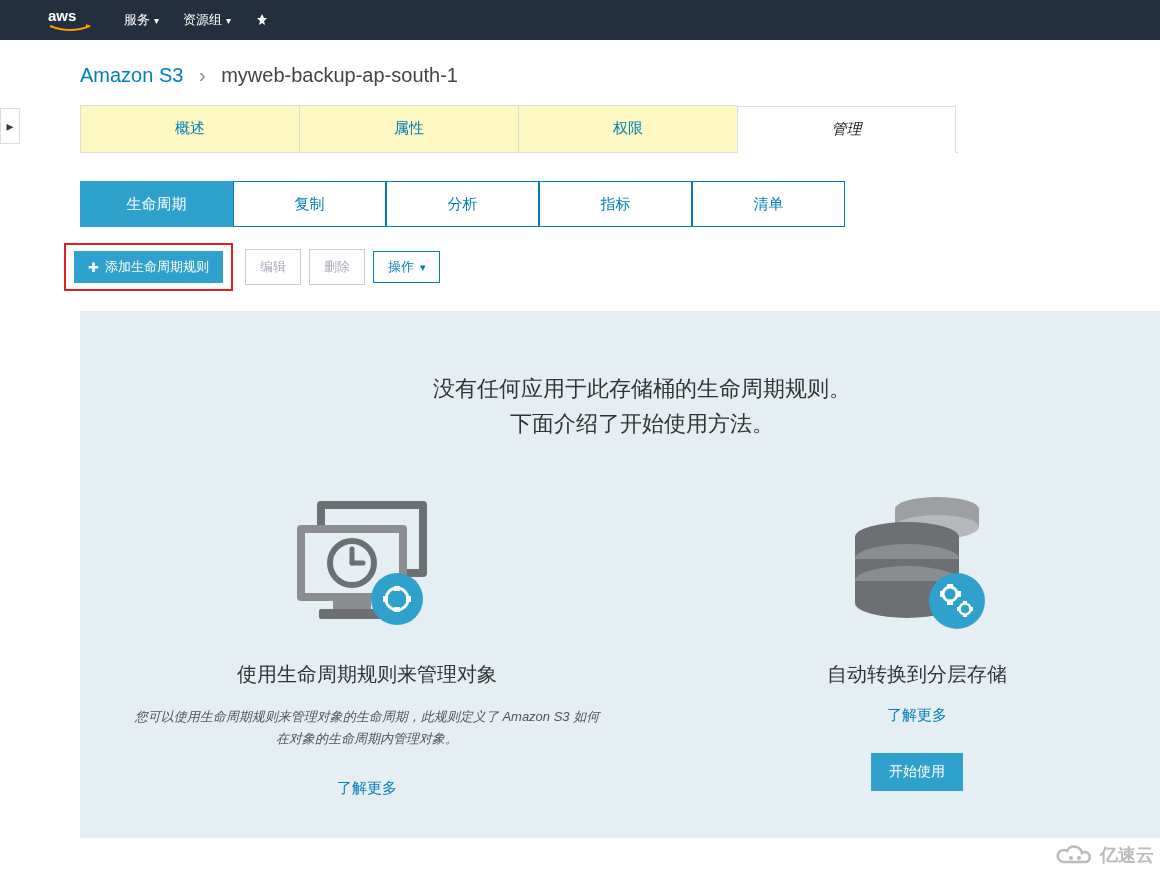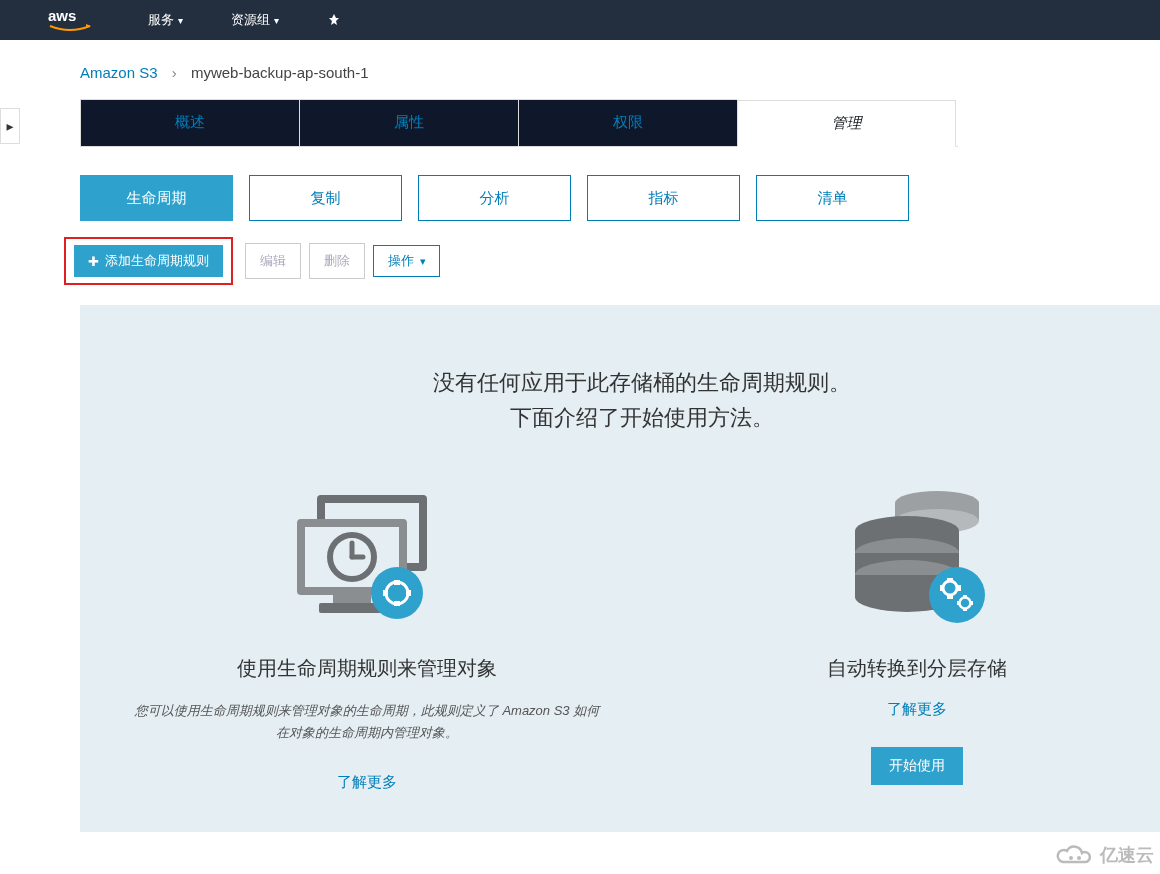--- a/index.html
+++ b/index.html
@@ -2,41 +2,41 @@
 <html><head>
 <meta charset="utf-8">
 <style>
   * { box-sizing: border-box; margin: 0; padding: 0; }
   body { font-family: "Helvetica Neue", Arial, "Microsoft YaHei", sans-serif; background: #fff; color: #333; font-size: 14px; }
 
   
   .topnav { background: #232f3e; height: 40px; display: flex; align-items: center; padding: 16px 16px; color: #fff; }
   .aws-logo { margin-right: 32px; margin-left: 32px; }
   .nav-items { display: flex; align-items: center; gap: 24px; }
-  .nav-item { display: flex; align-items: center; gap: 4px; font-size: 13px; cursor: pointer; margin-left: 24px; }
+  .nav-item { display: flex; align-items: center; gap: 4px; font-size: 13px; cursor: pointer; }
   .nav-caret { font-size: 10px; }
 
   
   .side-handle { position: absolute; top: 108px; left: 0; width: 20px; height: 36px; border: 1px solid #ddd; background: #fff; display: flex; align-items: center; justify-content: center; cursor: pointer; }
 
   
-  .breadcrumb { padding: 24px 0 18px 80px; font-size: 15px; }
+  .breadcrumb { padding: 24px 0 18px 80px; font-size: 20px; }
   .breadcrumb a { color: #007eb9; text-decoration: none; }
   .breadcrumb .sep { color: #888; margin: 0 10px; }
   .breadcrumb .current { color: #444; }
 
   
   .tabs { display: flex; margin: 0 0 0 80px; border-bottom: 1px solid #ddd; width: 878px; }
   .tab { flex: 0 0 219px; text-align: center; padding: 13px 0; font-size: 15px; cursor: pointer; border: 1px solid #ddd; border-bottom: none; background: #fff; color: #16191f; }
-  .tab.inactive { background: #0f172a; color: #007eb9; border-right: none; }
+  .tab.inactive { background: #fef9c3; color: #007eb9; border-right: none; }
   .tab.inactive:last-of-type { border-right: 1px solid #ddd; }
   .tab.active { background: #fff; color: #16191f; position: relative; top: 1px; border-bottom: 1px solid #fff; font-style: italic; }
 
   
-  .subtabs { display: flex; gap: 16px; margin: 28px 0 0 80px; }
+  .subtabs { display: flex; margin: 28px 0 0 80px; }
   .subtab { width: 153px; height: 46px; display: flex; align-items: center; justify-content: center; font-size: 15px; cursor: pointer; }
   .subtab.primary { background: #2ea2cc; color: #fff; border: 1px solid #2ea2cc; }
   .subtab.outline { background: #fff; color: #007eb9; border: 1px solid #007eb9; }
 
   
   .actions-row { display: flex; align-items: center; gap: 8px; margin: 16px 0 0 64px; }
   .highlight-box { border: 2px solid #e02020; padding: 6px 8px 6px 8px; display: inline-flex; margin-right: 4px; }
   .add-rule-btn { background: #2ea2cc; color: #fff; border: none; height: 32px; padding: 0 14px; font-size: 13px; cursor: pointer; display: flex; align-items: center; gap: 6px; }
   .small-btn { height: 36px; padding: 0 14px; background: #fff; border: 1px solid #ccc; color: #aab; font-size: 13px; cursor: default; }
   .ops-btn { height: 32px; padding: 8px 14px; background: #fff; border: 1px solid #007eb9; color: #007eb9; font-size: 13px; cursor: pointer; display: flex; align-items: center; gap: 6px; }

